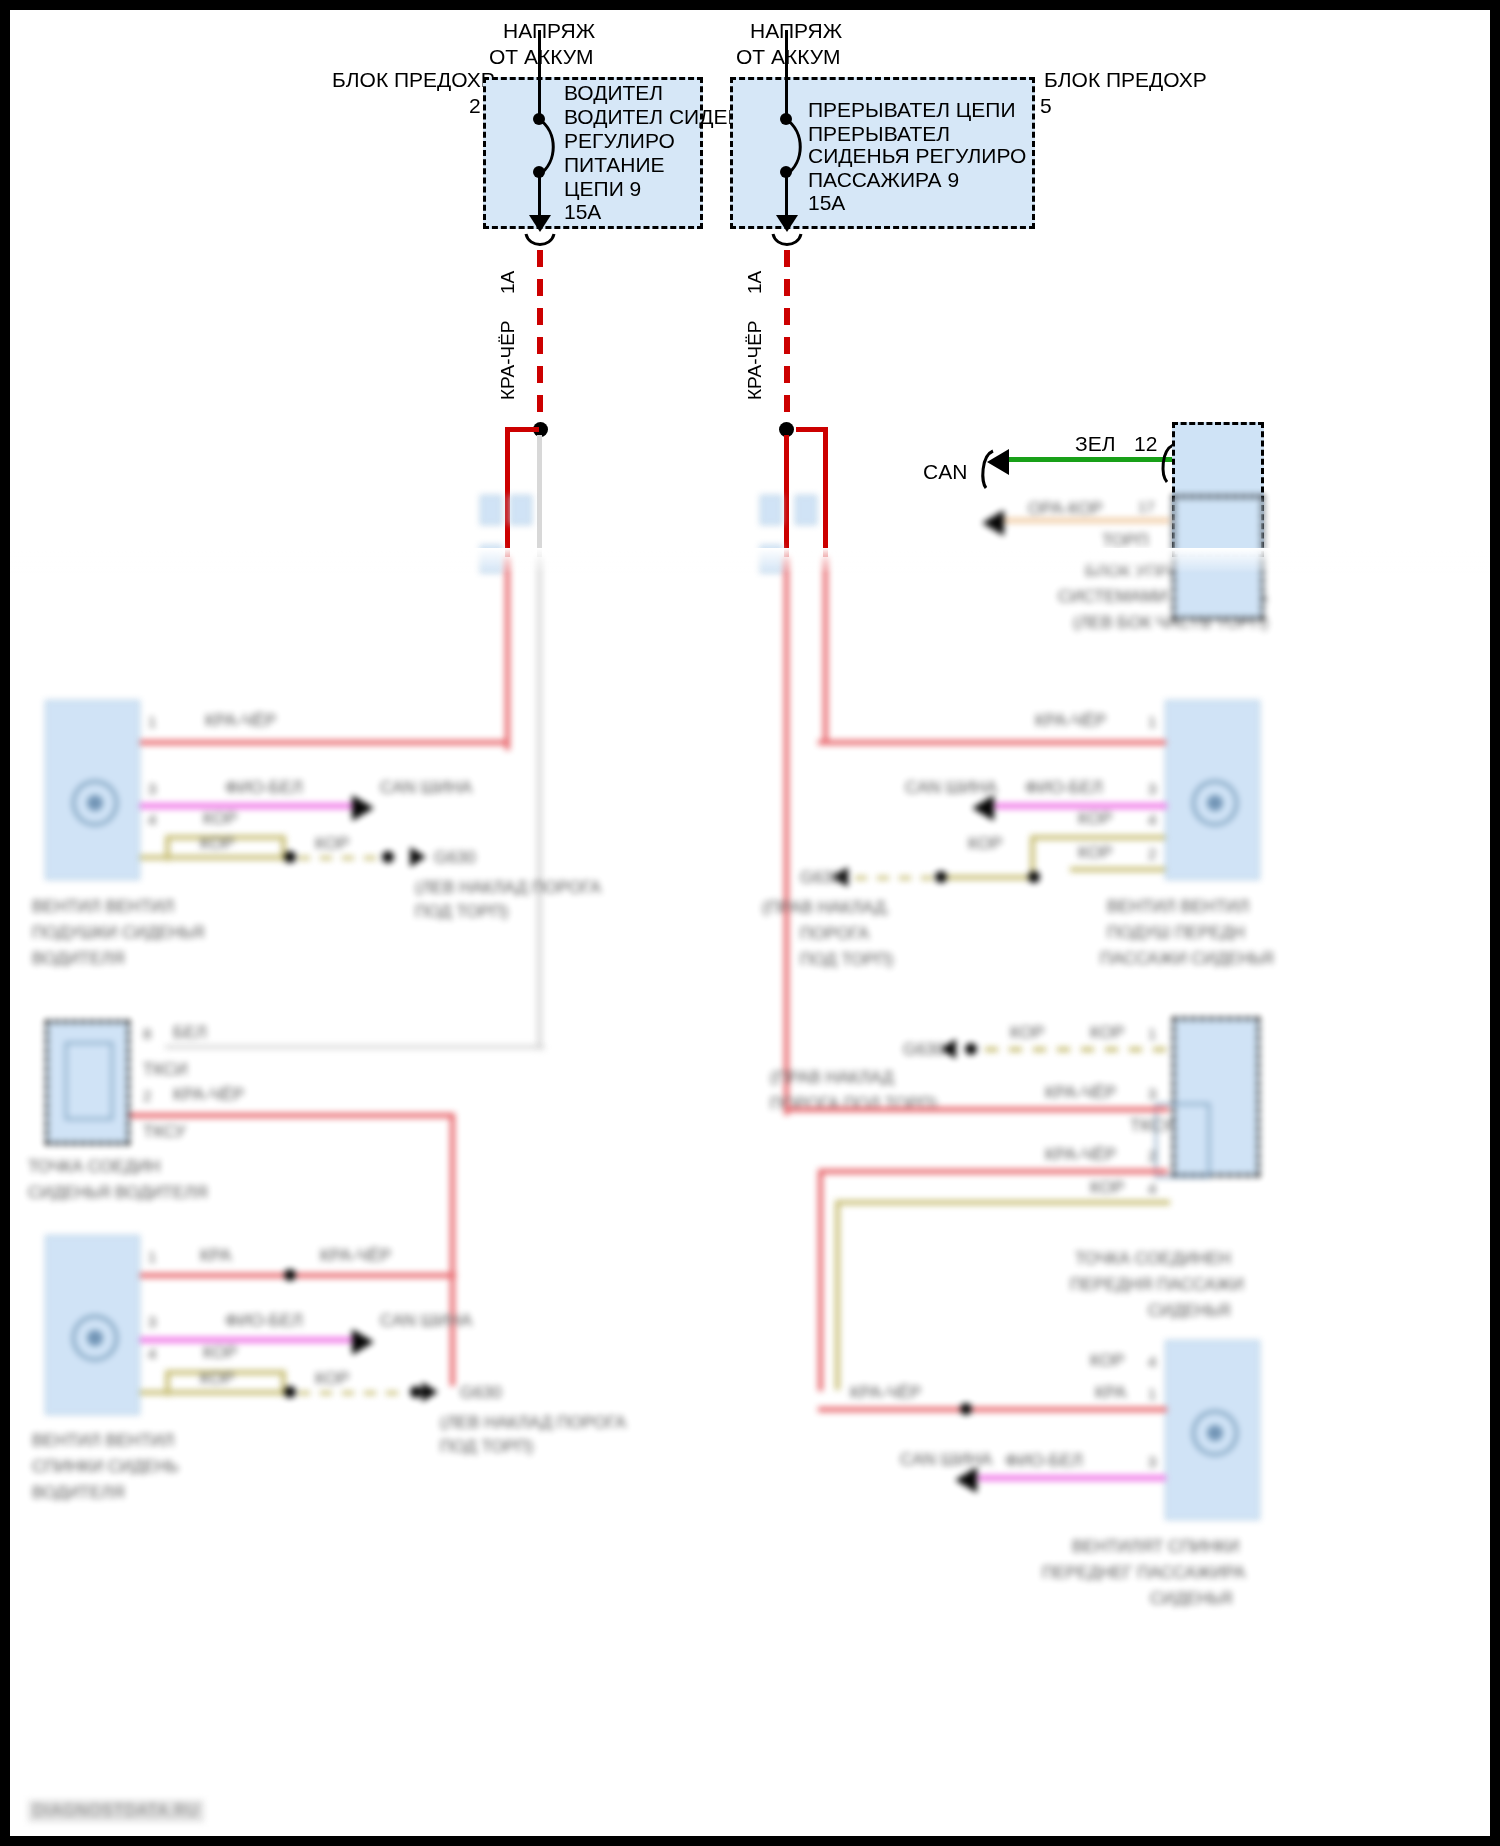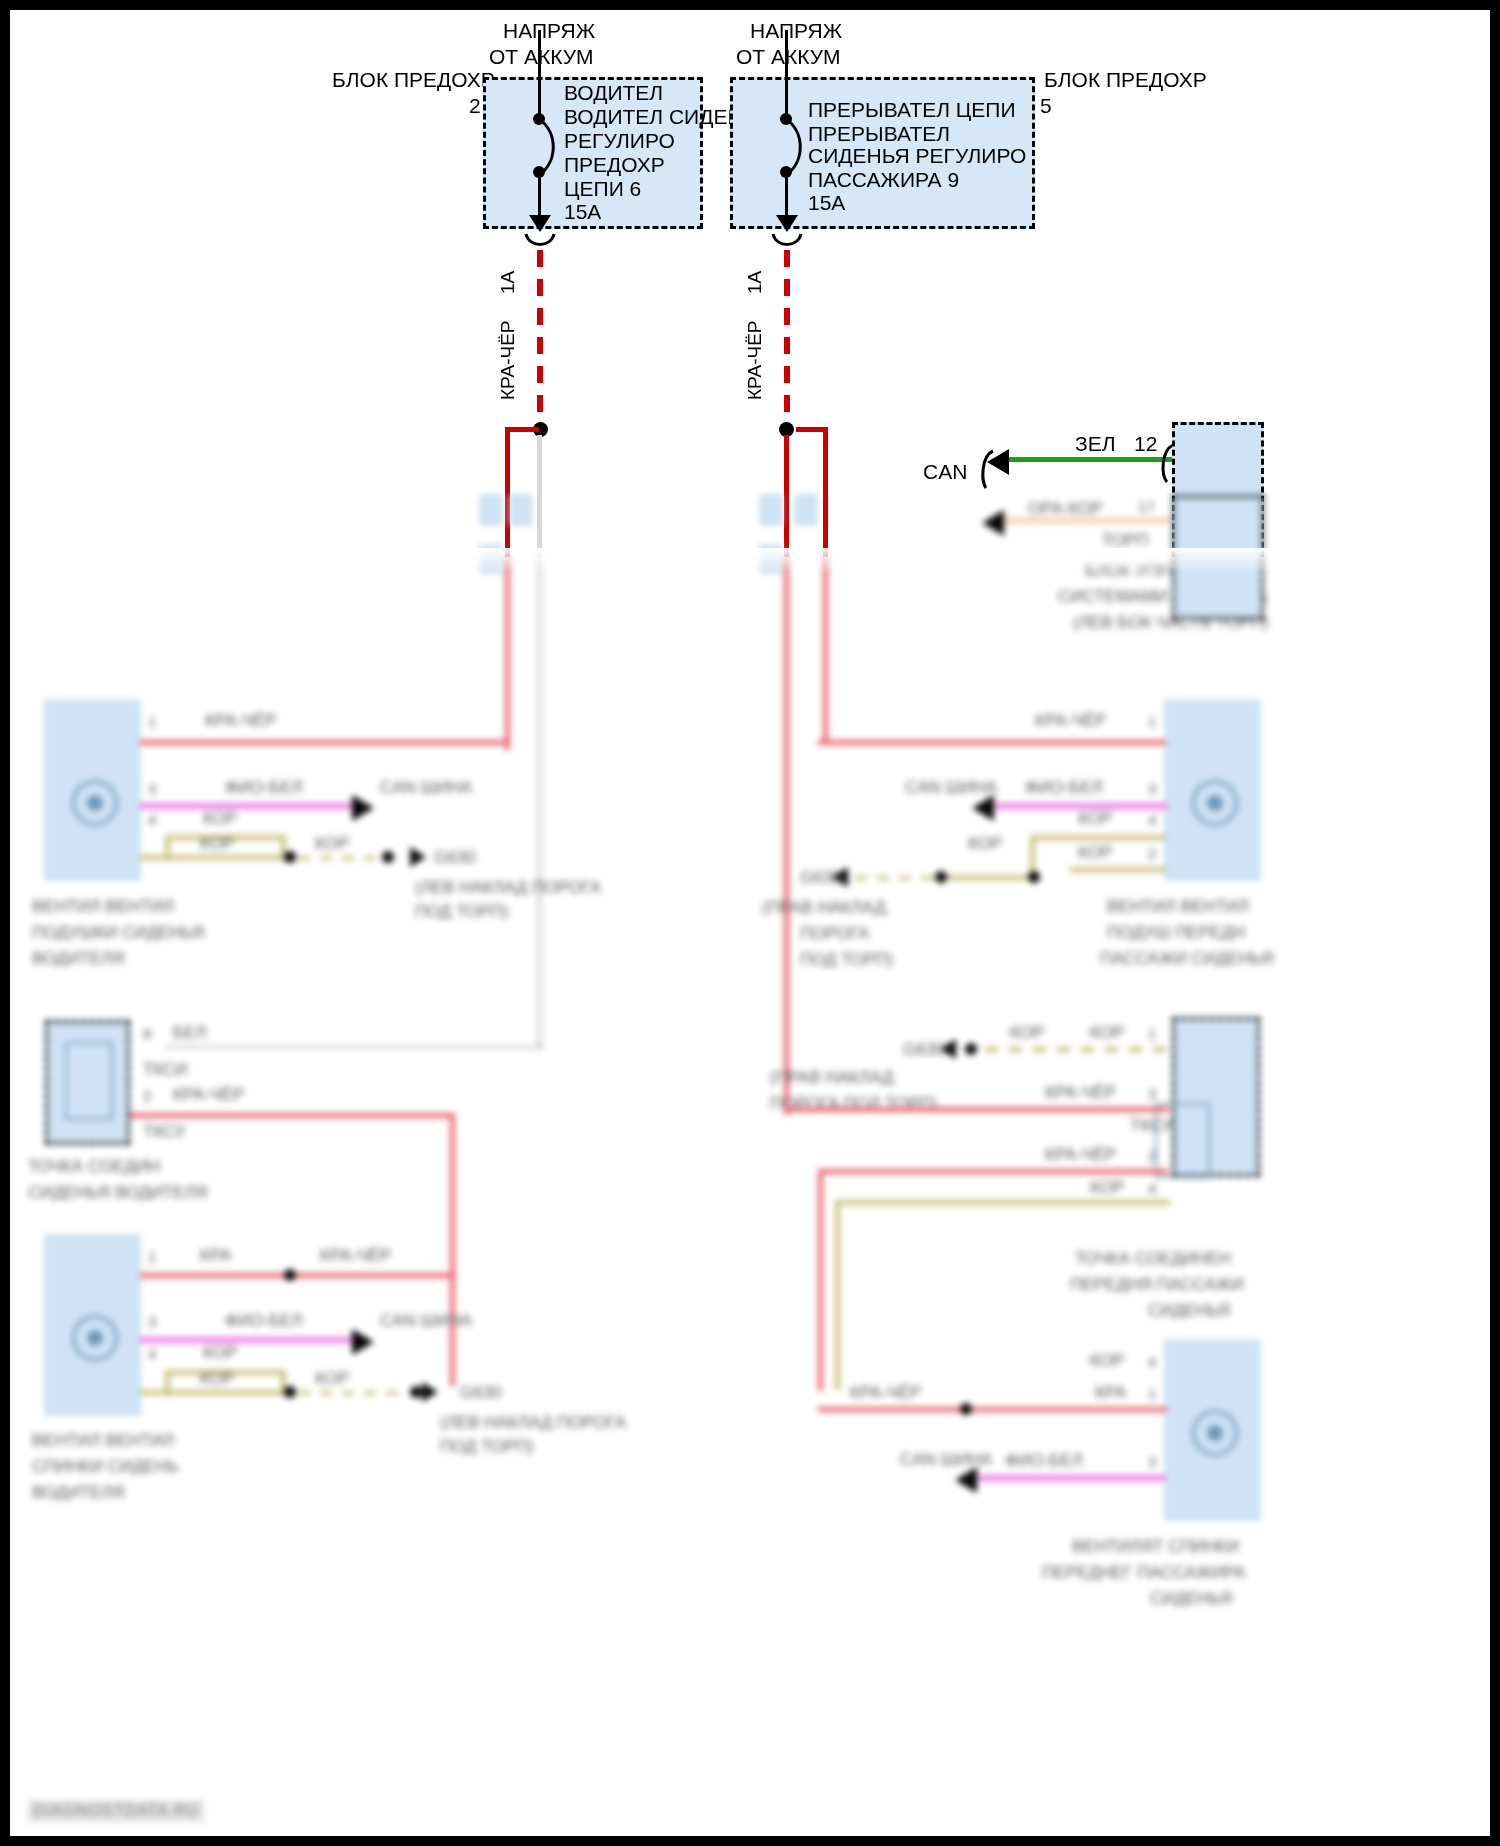--- a/index.html
+++ b/index.html
@@ -137,22 +137,22 @@
     <svg class="fusecurve" style="left:516px;top:104px;" width="36" height="66">
       <path d="M 13 5 C 32 18, 32 48, 13 61" stroke="#000" stroke-width="3" fill="none"></path>
     </svg>
     <div class="dot sm" style="left:523px;top:156px;"></div>
     <div class="w w-v blk" style="left:528px;top:162px;width:3px;height:48px;"></div>
     <div class="arrowD" style="left:519px;top:205px;"></div>
 
     <div class="txt big" style="left:554px;top:71px;">ВОДИТЕЛ</div>
     <div class="txt big" style="left:554px;top:95px;">ВОДИТЕЛ СИДЕНЬЯ</div>
     <div class="txt big" style="left:554px;top:119px;">РЕГУЛИРО</div>
-    <div class="txt big" style="left:554px;top:143px;">ПРЕДОХР</div>
-    <div class="txt big" style="left:554px;top:167px;">ЦЕПИ 6</div>
+    <div class="txt big" style="left:554px;top:143px;">ПИТАНИЕ</div>
+    <div class="txt big" style="left:554px;top:167px;">ЦЕПИ 9</div>
     <div class="txt big" style="left:554px;top:190px;">15A</div>
 
     <svg style="position:absolute;left:513px;top:222px;" width="34" height="22">
       <path d="M 3 2 C 6 16, 28 16, 31 2" stroke="#000" stroke-width="3" fill="none"></path>
     </svg>
     <div class="dashwire" style="left:527px;top:240px;height:180px;"></div>
     <div class="vlabel" style="left:509px;top:262px;">1A</div>
     <div class="vlabel" style="left:509px;top:368px;">КРА-ЧЁР</div>
 
     <div class="dot" style="left:523px;top:412px;"></div>

